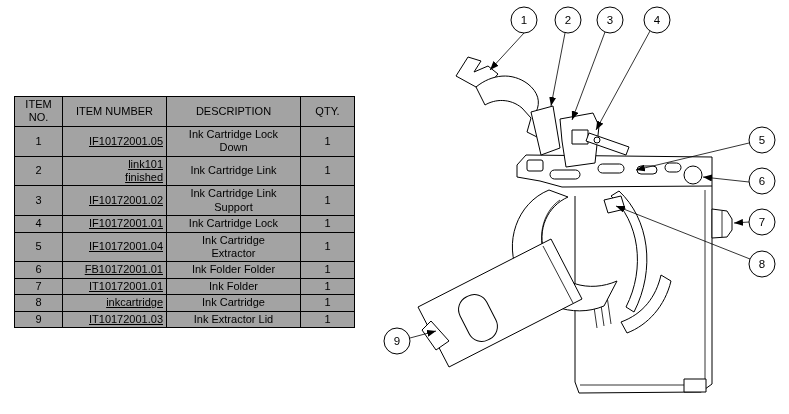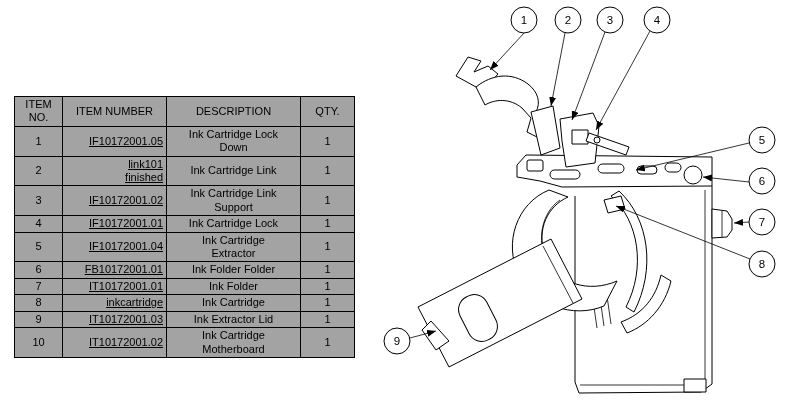--- a/index.html
+++ b/index.html
@@ -109,27 +109,20 @@
         <td class="c-part">inkcartridge</td>
         <td>Ink Cartridge</td>
         <td>1</td>
       </tr>
       <tr>
         <td>9</td>
         <td class="c-part">IT10172001.03</td>
         <td>Ink Extractor Lid</td>
         <td>1</td>
       </tr>
-      <tr>
-        <td>10</td>
-        <td class="c-part">IT10172001.02</td>
-        <td>Ink Cartridge
-Motherboard</td>
-        <td>1</td>
-      </tr>
     </tbody>
   </table>
 
   <svg class="drawing" width="789" height="414" viewBox="0 0 789 414">
     <defs>
       <marker id="arr" markerUnits="userSpaceOnUse" markerWidth="9" markerHeight="7" refX="9" refY="3.5" orient="auto">
         <path d="M0,0 L9,3.5 L0,7 Z" fill="#000"></path>
       </marker>
     </defs>
 

